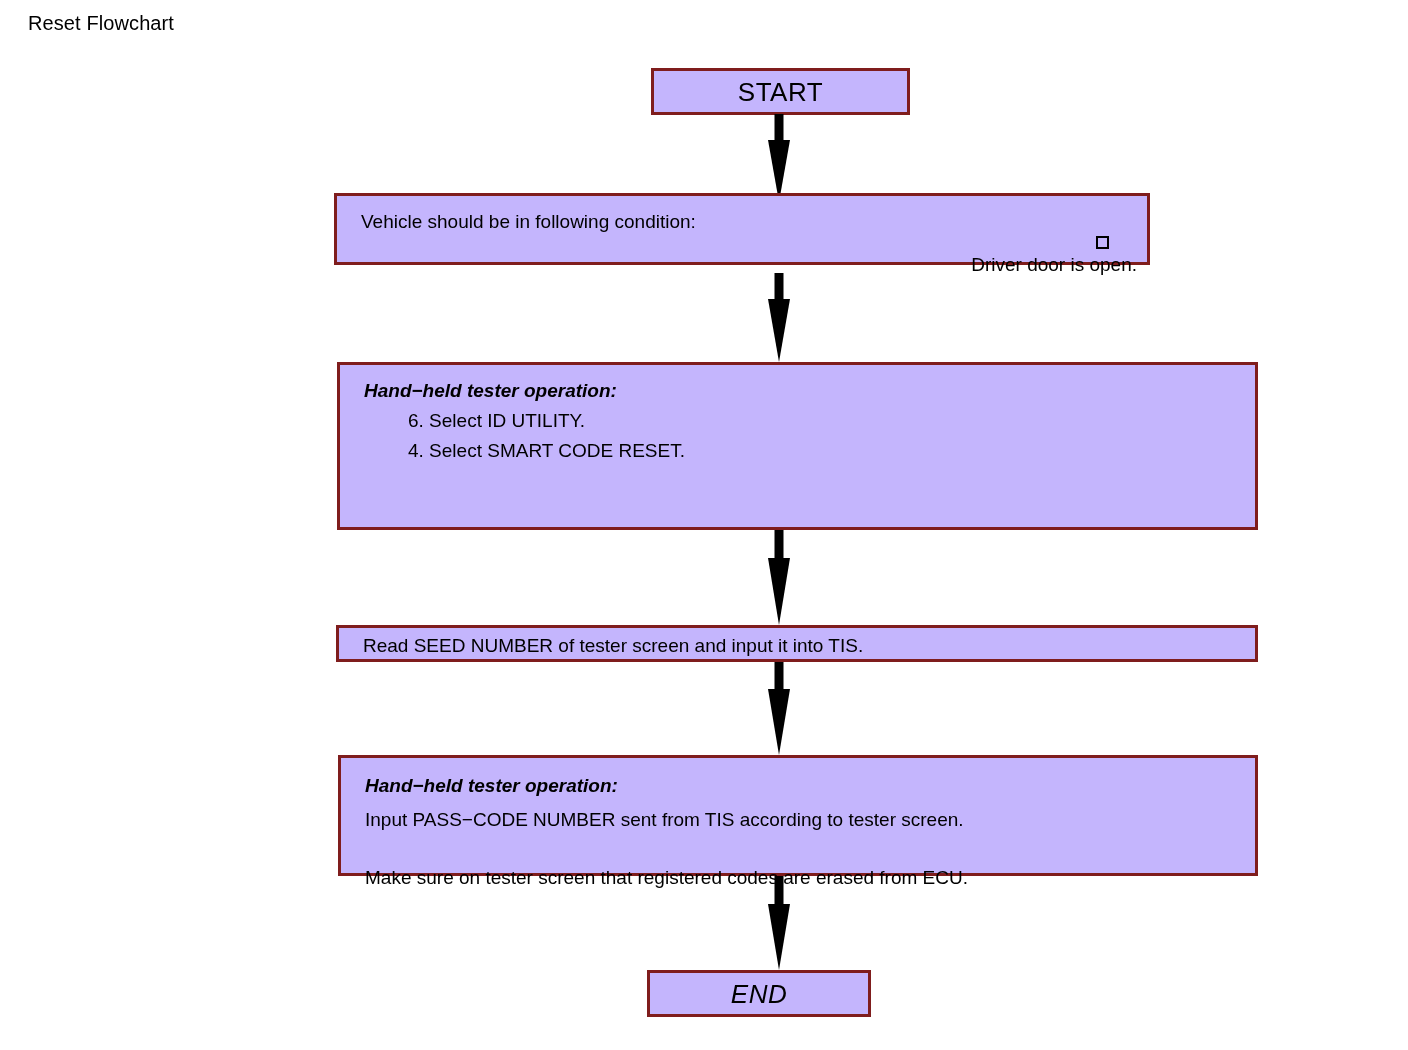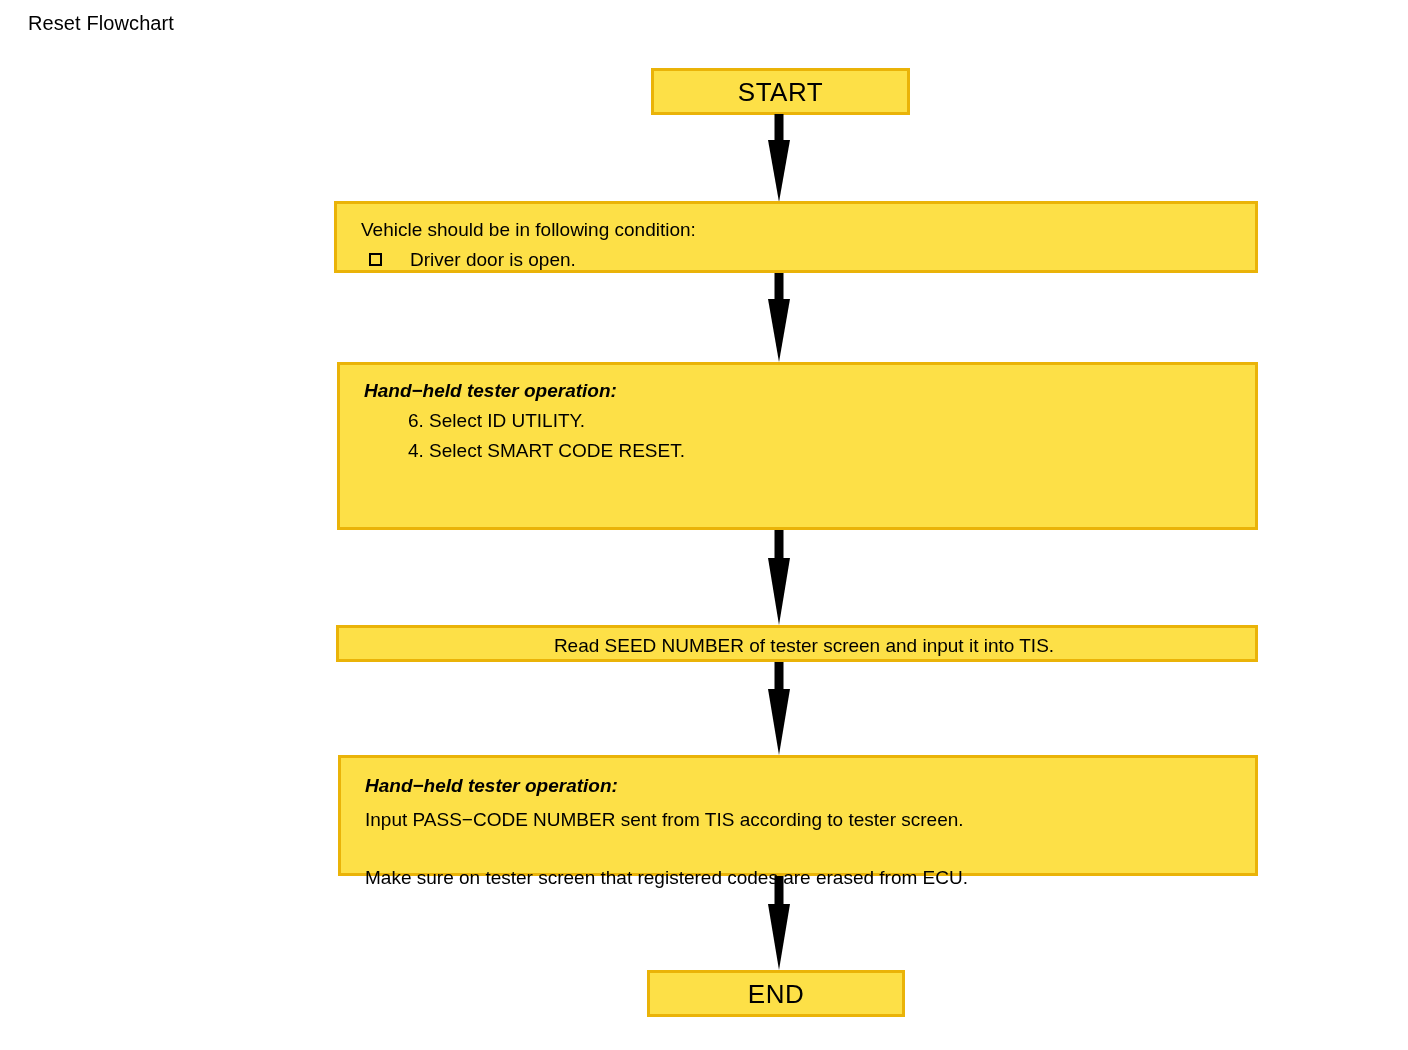--- a/index.html
+++ b/index.html
@@ -30,22 +30,22 @@
     top: 12px;
     font-size: 20px;
     font-weight: normal;
     letter-spacing: 0.1px;
     white-space: nowrap;
   }
 
   .node {
     position: absolute;
     box-sizing: border-box;
-    border: 3px solid #eab308;
-    background: #fde047;
+    border: 3px solid #7f1d1d;
+    background: #c4b5fd;
   }
 
   .node-terminal {
     display: flex;
     align-items: center;
     justify-content: center;
   }
   .node-terminal .terminal-label {
     font-size: 26px;
     line-height: 1;
@@ -70,23 +70,24 @@
   }
   .line.bold {
     font-weight: bold;
     font-style: italic;
   }
   .line.indent-1 {
     padding-left: 44px;
   }
   .bullet-row {
     display: flex;
-    align-items: center;
+    align-items: flex-end;
     font-size: 19px;
     line-height: 30px;
+    flex-direction: column;
   }
   .bullet-box {
     display: inline-block;
     width: 13px;
     height: 13px;
     border: 2px solid #000000;
     box-sizing: border-box;
     margin-left: 8px;
     margin-right: 28px;
     flex: 0 0 auto;
@@ -112,21 +113,21 @@
     <span class="terminal-label">START</span>
   </div>
 
   <div class="arrow" style="left:762px; top:114px; width:34px; height:88px;">
     <svg width="34" height="88" viewBox="0 0 34 88">
       <rect x="12.5" y="0" width="9" height="26" fill="#000000"></rect>
       <polygon points="6,26 28,26 17,88" fill="#000000"></polygon>
     </svg>
   </div>
 
-  <div class="node node-process" style="left:334px; top:201px; width:924px; height:72px;">
+  <div class="node node-process" style="left:334px; top:193px; width:816px; height:72px;">
     <div class="proc-body" style="top:11px;">
       <div class="line">Vehicle should be in following condition:</div>
       <div class="bullet-row">
         <span class="bullet-box"></span>
         <span>Driver door is open.</span>
       </div>
     </div>
   </div>
 
   <div class="arrow" style="left:762px; top:273px; width:34px; height:89px;">
@@ -144,21 +145,21 @@
     </div>
   </div>
 
   <div class="arrow" style="left:762px; top:530px; width:34px; height:95px;">
     <svg width="34" height="95" viewBox="0 0 34 95">
       <rect x="12.5" y="0" width="9" height="28" fill="#000000"></rect>
       <polygon points="6,28 28,28 17,95" fill="#000000"></polygon>
     </svg>
   </div>
 
-  <div class="node node-process" style="left:336px; top:625px; width:922px; height:37px;text-align:center;">
+  <div class="node node-process" style="left:336px; top:625px; width:922px; height:37px;">
     <div class="proc-body" style="top:3px;">
       <div class="line">Read SEED NUMBER of tester screen and input it into TIS.</div>
     </div>
   </div>
 
   <div class="arrow" style="left:762px; top:662px; width:34px; height:93px;">
     <svg width="34" height="93" viewBox="0 0 34 93">
       <rect x="12.5" y="0" width="9" height="27" fill="#000000"></rect>
       <polygon points="6,27 28,27 17,93" fill="#000000"></polygon>
     </svg>
@@ -172,17 +173,17 @@
     </div>
   </div>
 
   <div class="arrow" style="left:762px; top:876px; width:34px; height:94px;">
     <svg width="34" height="94" viewBox="0 0 34 94">
       <rect x="12.5" y="0" width="9" height="28" fill="#000000"></rect>
       <polygon points="6,28 28,28 17,94" fill="#000000"></polygon>
     </svg>
   </div>
 
-  <div class="node node-terminal" style="left:647px; top:970px; width:258px; height:47px;">
+  <div class="node node-terminal" style="left:647px; top:970px; width:224px; height:47px;font-style:italic;">
     <span class="terminal-label">END</span>
   </div>
 
 </div>
 
 </body></html>

